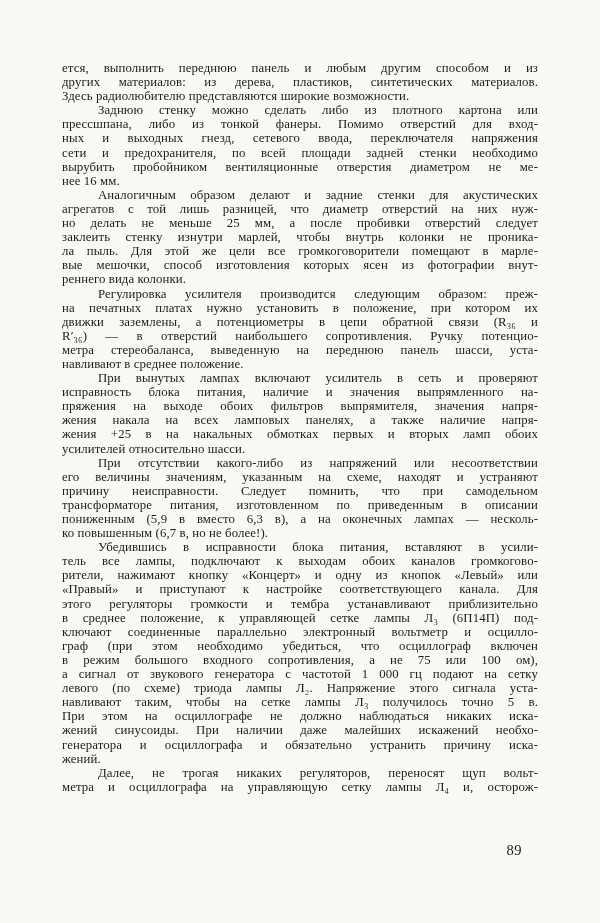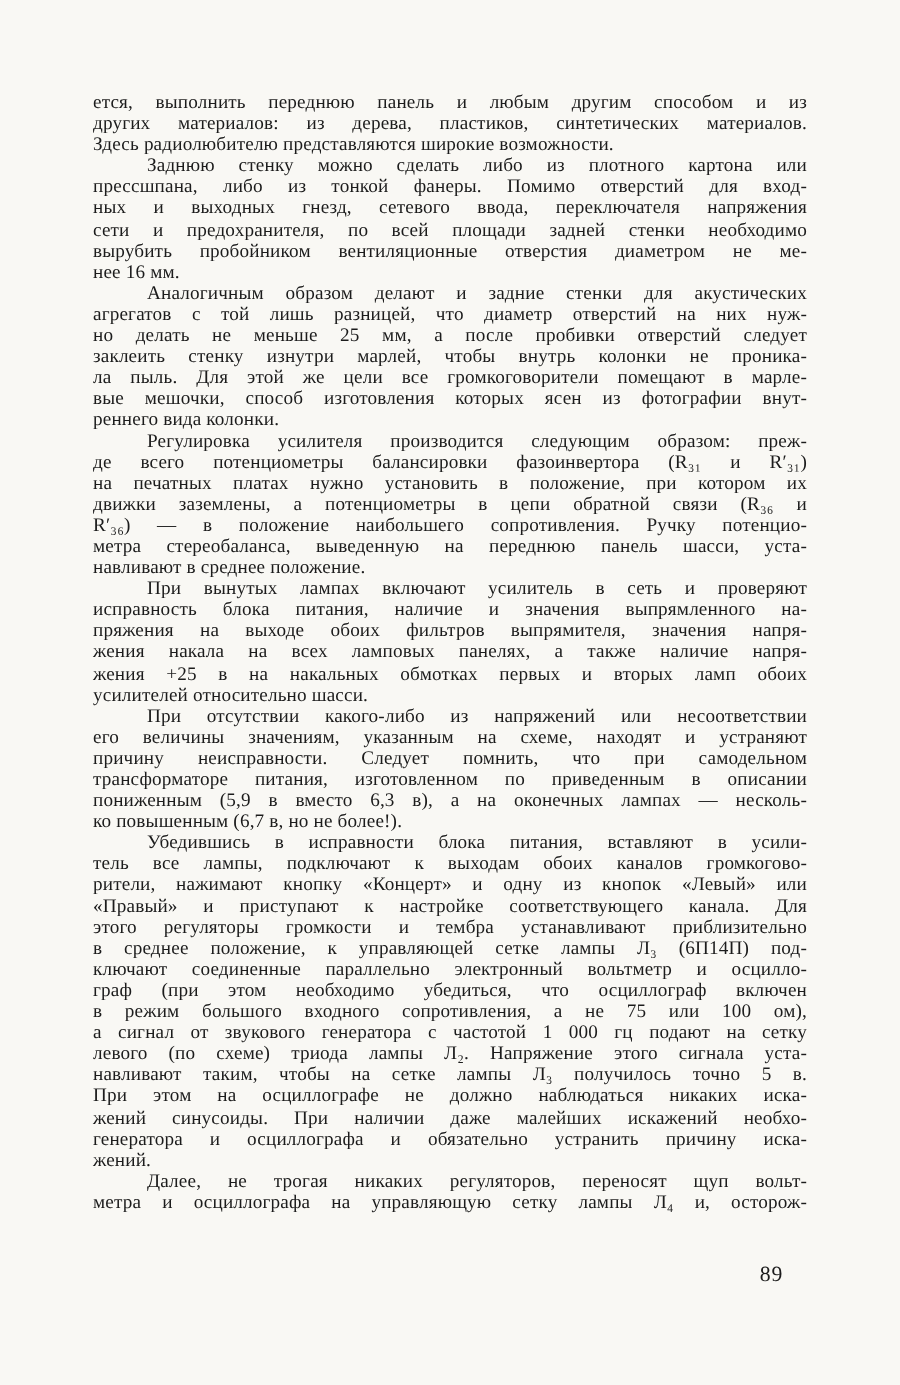--- a/index.html
+++ b/index.html
@@ -80,24 +80,23 @@
         <div class="line indent">Аналогичным образом делают и задние стенки для акустических</div>
         <div class="line">агрегатов с той лишь разницей, что диаметр отверстий на них нуж-</div>
         <div class="line">но делать не меньше 25 мм, а после пробивки отверстий следует</div>
         <div class="line">заклеить стенку изнутри марлей, чтобы внутрь колонки не проника-</div>
         <div class="line">ла пыль. Для этой же цели все громкоговорители помещают в марле-</div>
         <div class="line">вые мешочки, способ изготовления которых ясен из фотографии внут-</div>
         <div class="line last">реннего вида колонки.</div>
       </div>
       <div class="paragraph">
         <div class="line indent">Регулировка усилителя производится следующим образом: преж-</div>
-        <div class="line">де всего потенциометры балансировки фазоинвертора (R₃₁ и R′₃₁)</div>
         <div class="line">на печатных платах нужно установить в положение, при котором их</div>
         <div class="line">движки заземлены, а потенциометры в цепи обратной связи (R₃₆ и</div>
-        <div class="line">R′₃₆) — в положение наибольшего сопротивления. Ручку потенцио-</div>
+        <div class="line">R′₃₆) — в отверстий наибольшего сопротивления. Ручку потенцио-</div>
         <div class="line">метра стереобаланса, выведенную на переднюю панель шасси, уста-</div>
         <div class="line last">навливают в среднее положение.</div>
       </div>
       <div class="paragraph">
         <div class="line indent">При вынутых лампах включают усилитель в сеть и проверяют</div>
         <div class="line">исправность блока питания, наличие и значения выпрямленного на-</div>
         <div class="line">пряжения на выходе обоих фильтров выпрямителя, значения напря-</div>
         <div class="line">жения накала на всех ламповых панелях, а также наличие напря-</div>
         <div class="line">жения +25 в на накальных обмотках первых и вторых ламп обоих</div>
         <div class="line last">усилителей относительно шасси.</div>

